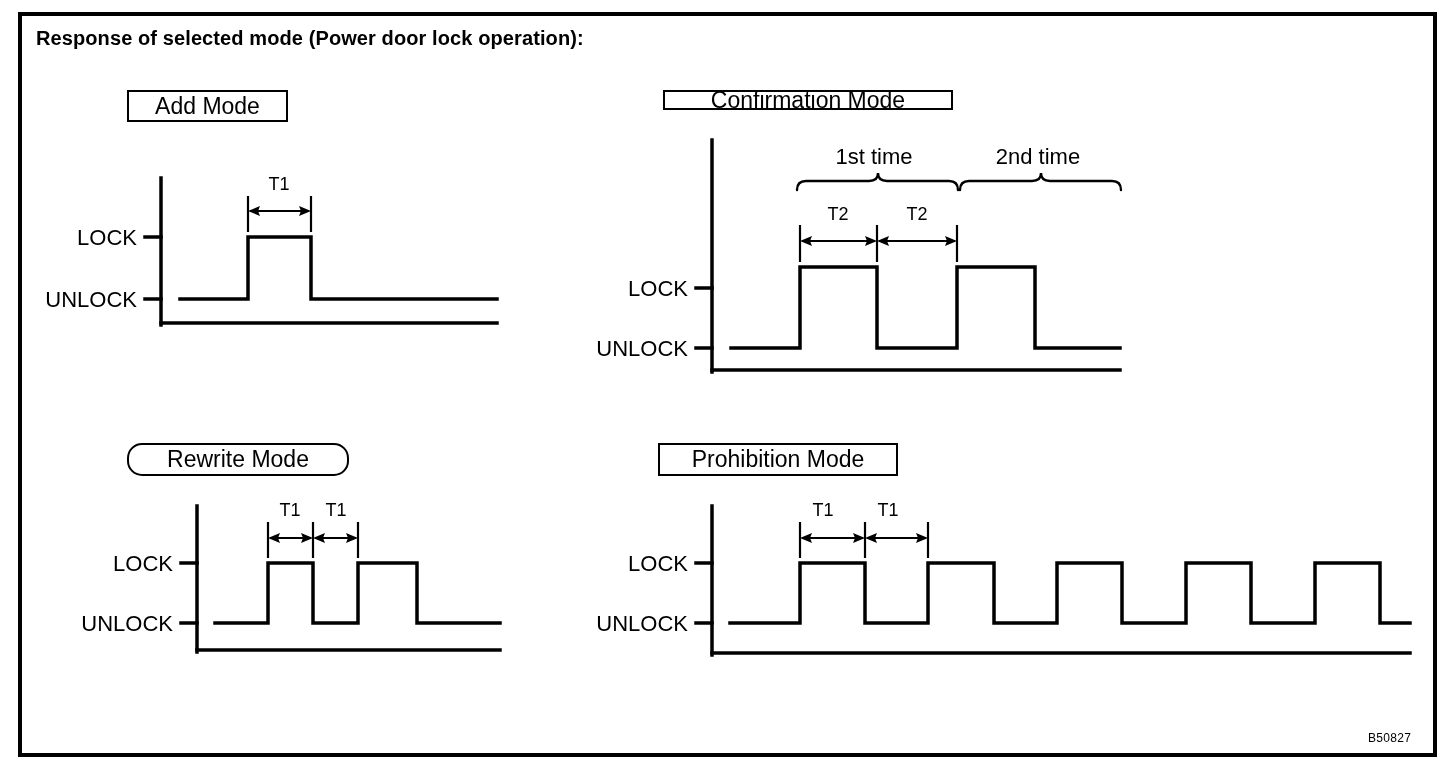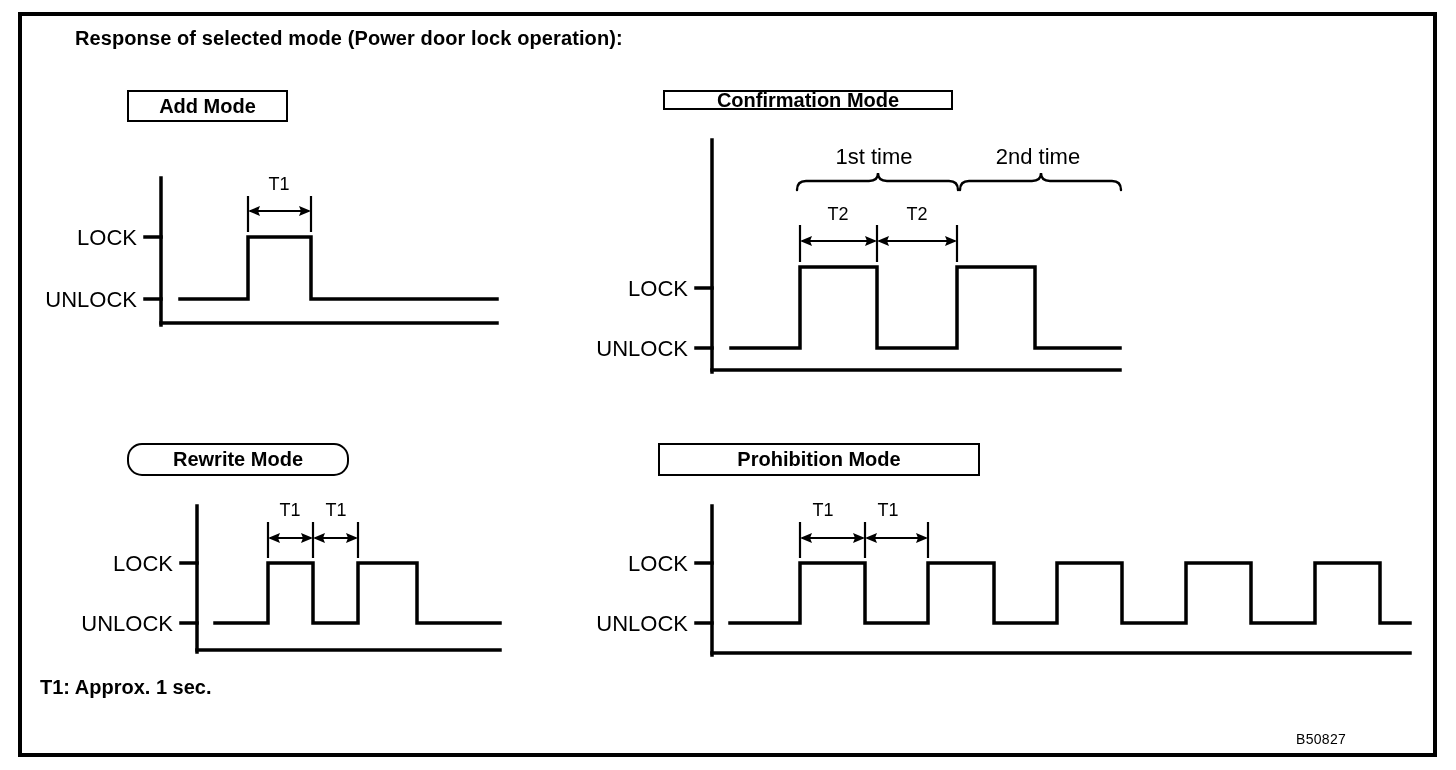--- a/index.html
+++ b/index.html
@@ -2,32 +2,32 @@
 <html><head>
 <meta charset="utf-8">
 <style>
   html,body{margin:0;padding:0;background:#fff;}
   body{width:1456px;height:770px;position:relative;
        font-family:"Liberation Sans",sans-serif;color:#000;
        -webkit-font-smoothing:none;}
   #frame{position:absolute;left:18px;top:12px;width:1419px;height:745px;
          border:4px solid #000;box-sizing:border-box;}
   #header{position:absolute;left:36px;top:27px;font-size:20px;font-weight:bold;
-          letter-spacing:.1px;white-space:nowrap;margin-left:39px;}
+          letter-spacing:.1px;white-space:nowrap;}
   .modebox{position:absolute;border:2.5px solid #000;background:#fff;
-           font-size:20px;font-weight:bold;display:flex;align-items:center;
+           font-size:23px;font-weight:normal;display:flex;align-items:center;
            justify-content:center;box-sizing:border-box;white-space:nowrap;}
   #box-add{left:127px;top:90px;width:161px;height:32px;}
   #box-conf{left:663px;top:90px;width:290px;height:20px;}
   #box-rew{left:127px;top:443px;width:222px;height:33px;border-radius:15px;}
-  #box-proh{left:658px;top:443px;width:322px;height:33px;}
+  #box-proh{left:658px;top:443px;width:240px;height:33px;}
   .wf{position:absolute;left:0;top:0;}
   #legend{position:absolute;left:40px;top:672px;font-size:20px;font-weight:bold;
           line-height:31px;}
-  #refcode{position:absolute;left:1296px;top:731px;font-size:14px;
+  #refcode{position:absolute;left:1368px;top:731px;font-size:12px;
            letter-spacing:.3px;}
   .axlabel{font-family:"Liberation Sans",sans-serif;font-size:22px;fill:#000;}
   .dimlabel{font-family:"Liberation Sans",sans-serif;font-size:18px;fill:#000;}
   .timelabel{font-family:"Liberation Sans",sans-serif;font-size:22px;fill:#000;}
 </style>
 </head>
 <body>
 
 <div id="frame"></div>
 
@@ -156,16 +156,15 @@
     <path d="M865,538 L877,533 L875,538 L877,543 Z"></path>
     <path d="M928,538 L916,533 L918,538 L916,543 Z"></path>
   </g>
   <text class="axlabel" x="688" y="571" text-anchor="end">LOCK</text>
   <text class="axlabel" x="688" y="631" text-anchor="end">UNLOCK</text>
   <text class="dimlabel" x="823" y="516" text-anchor="middle">T1</text>
   <text class="dimlabel" x="888" y="516" text-anchor="middle">T1</text>
 </svg>
 
 <div id="legend">
-  <div>T1: Approx. 1 sec.</div>
 </div>
 
 <div id="refcode">B50827</div>
 
 </body></html>

